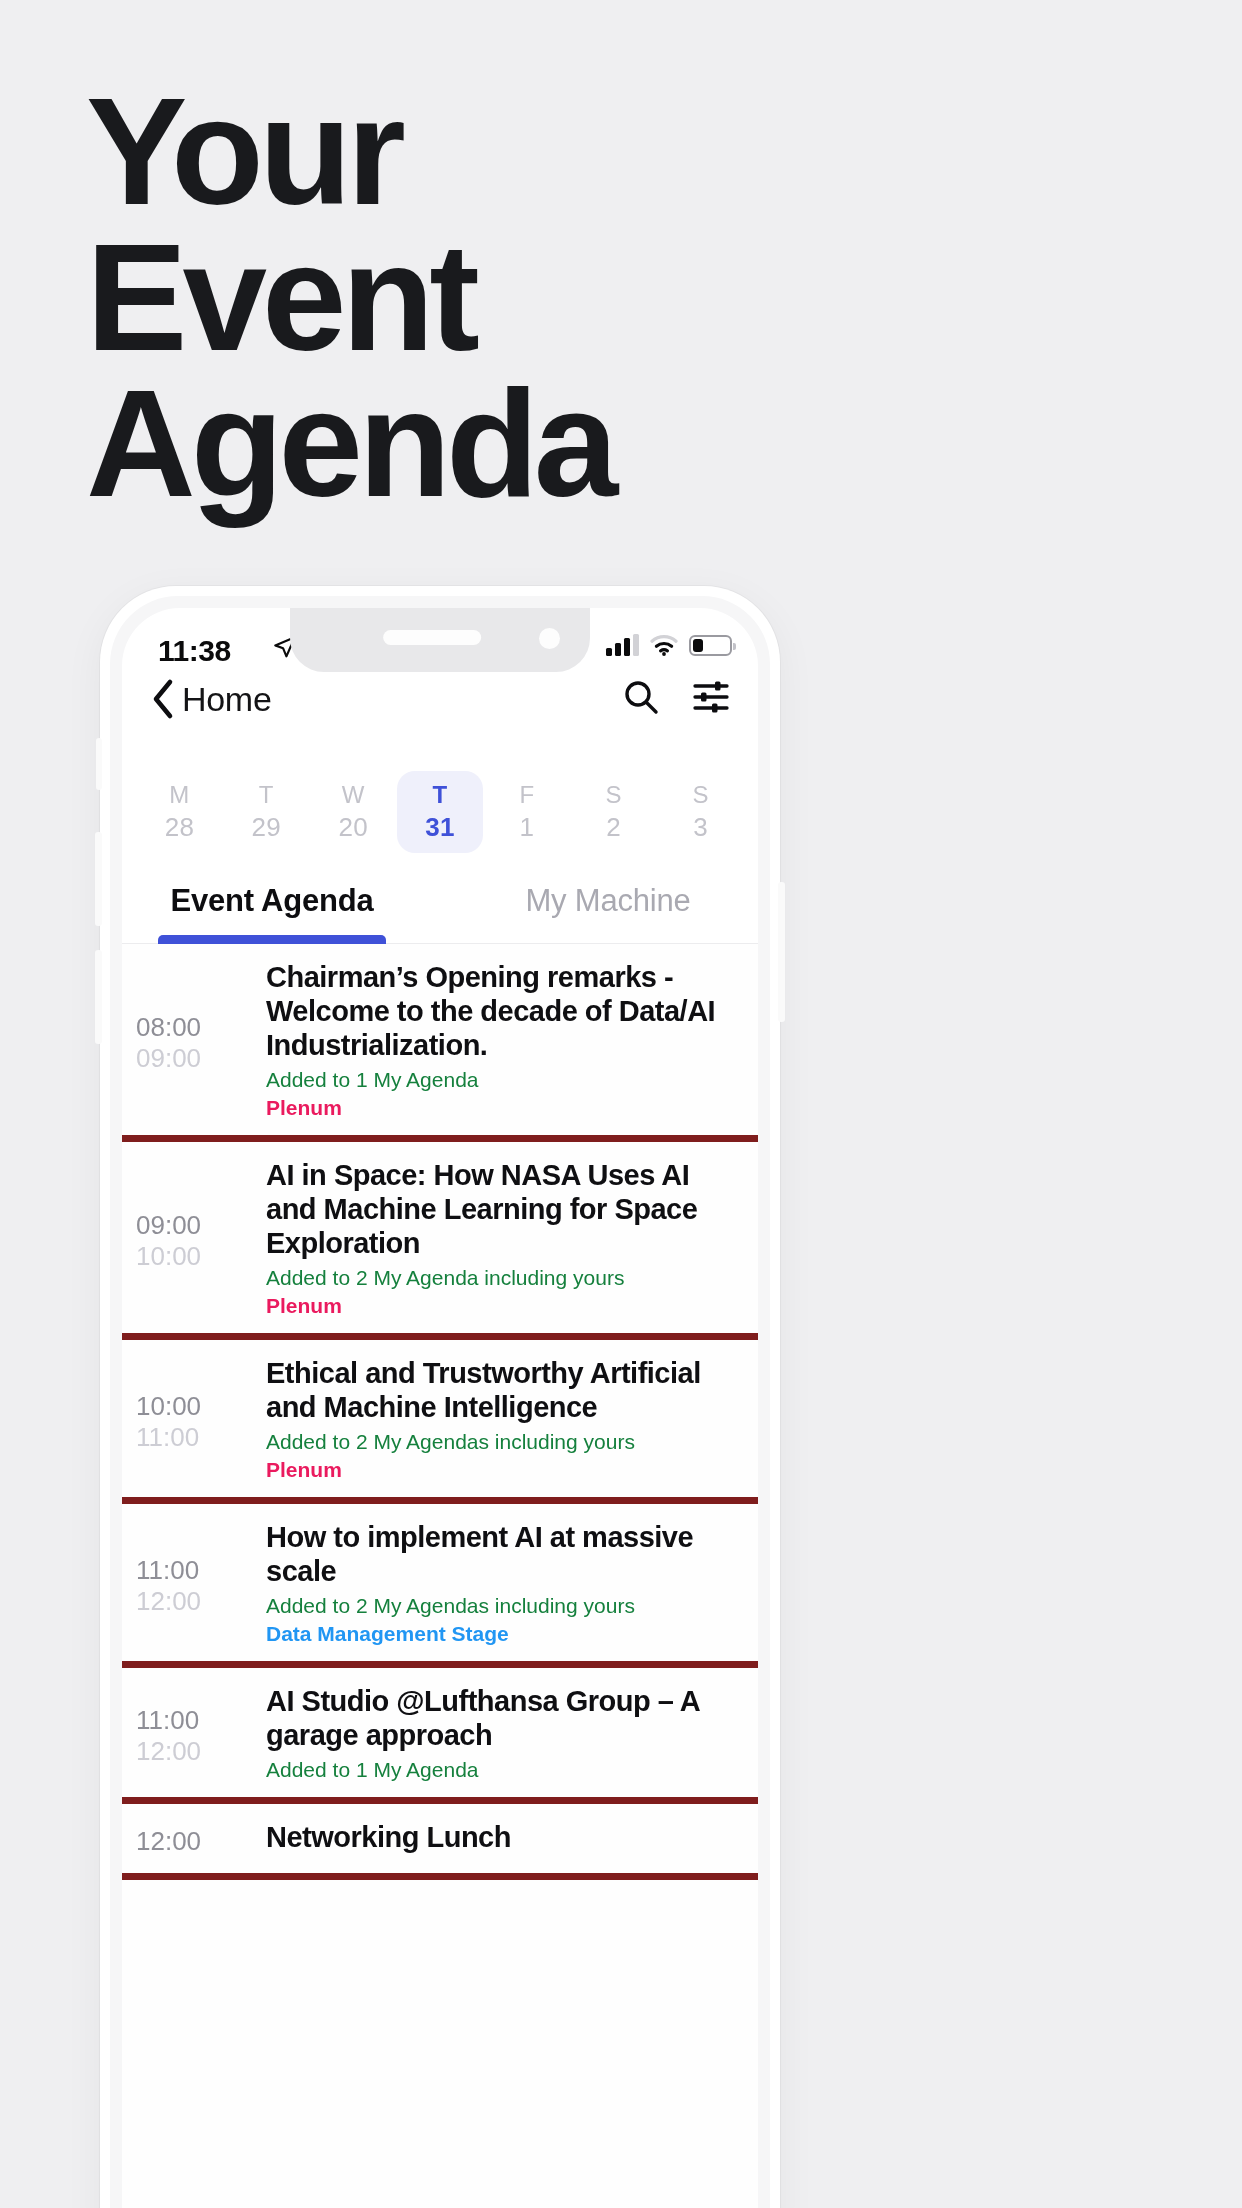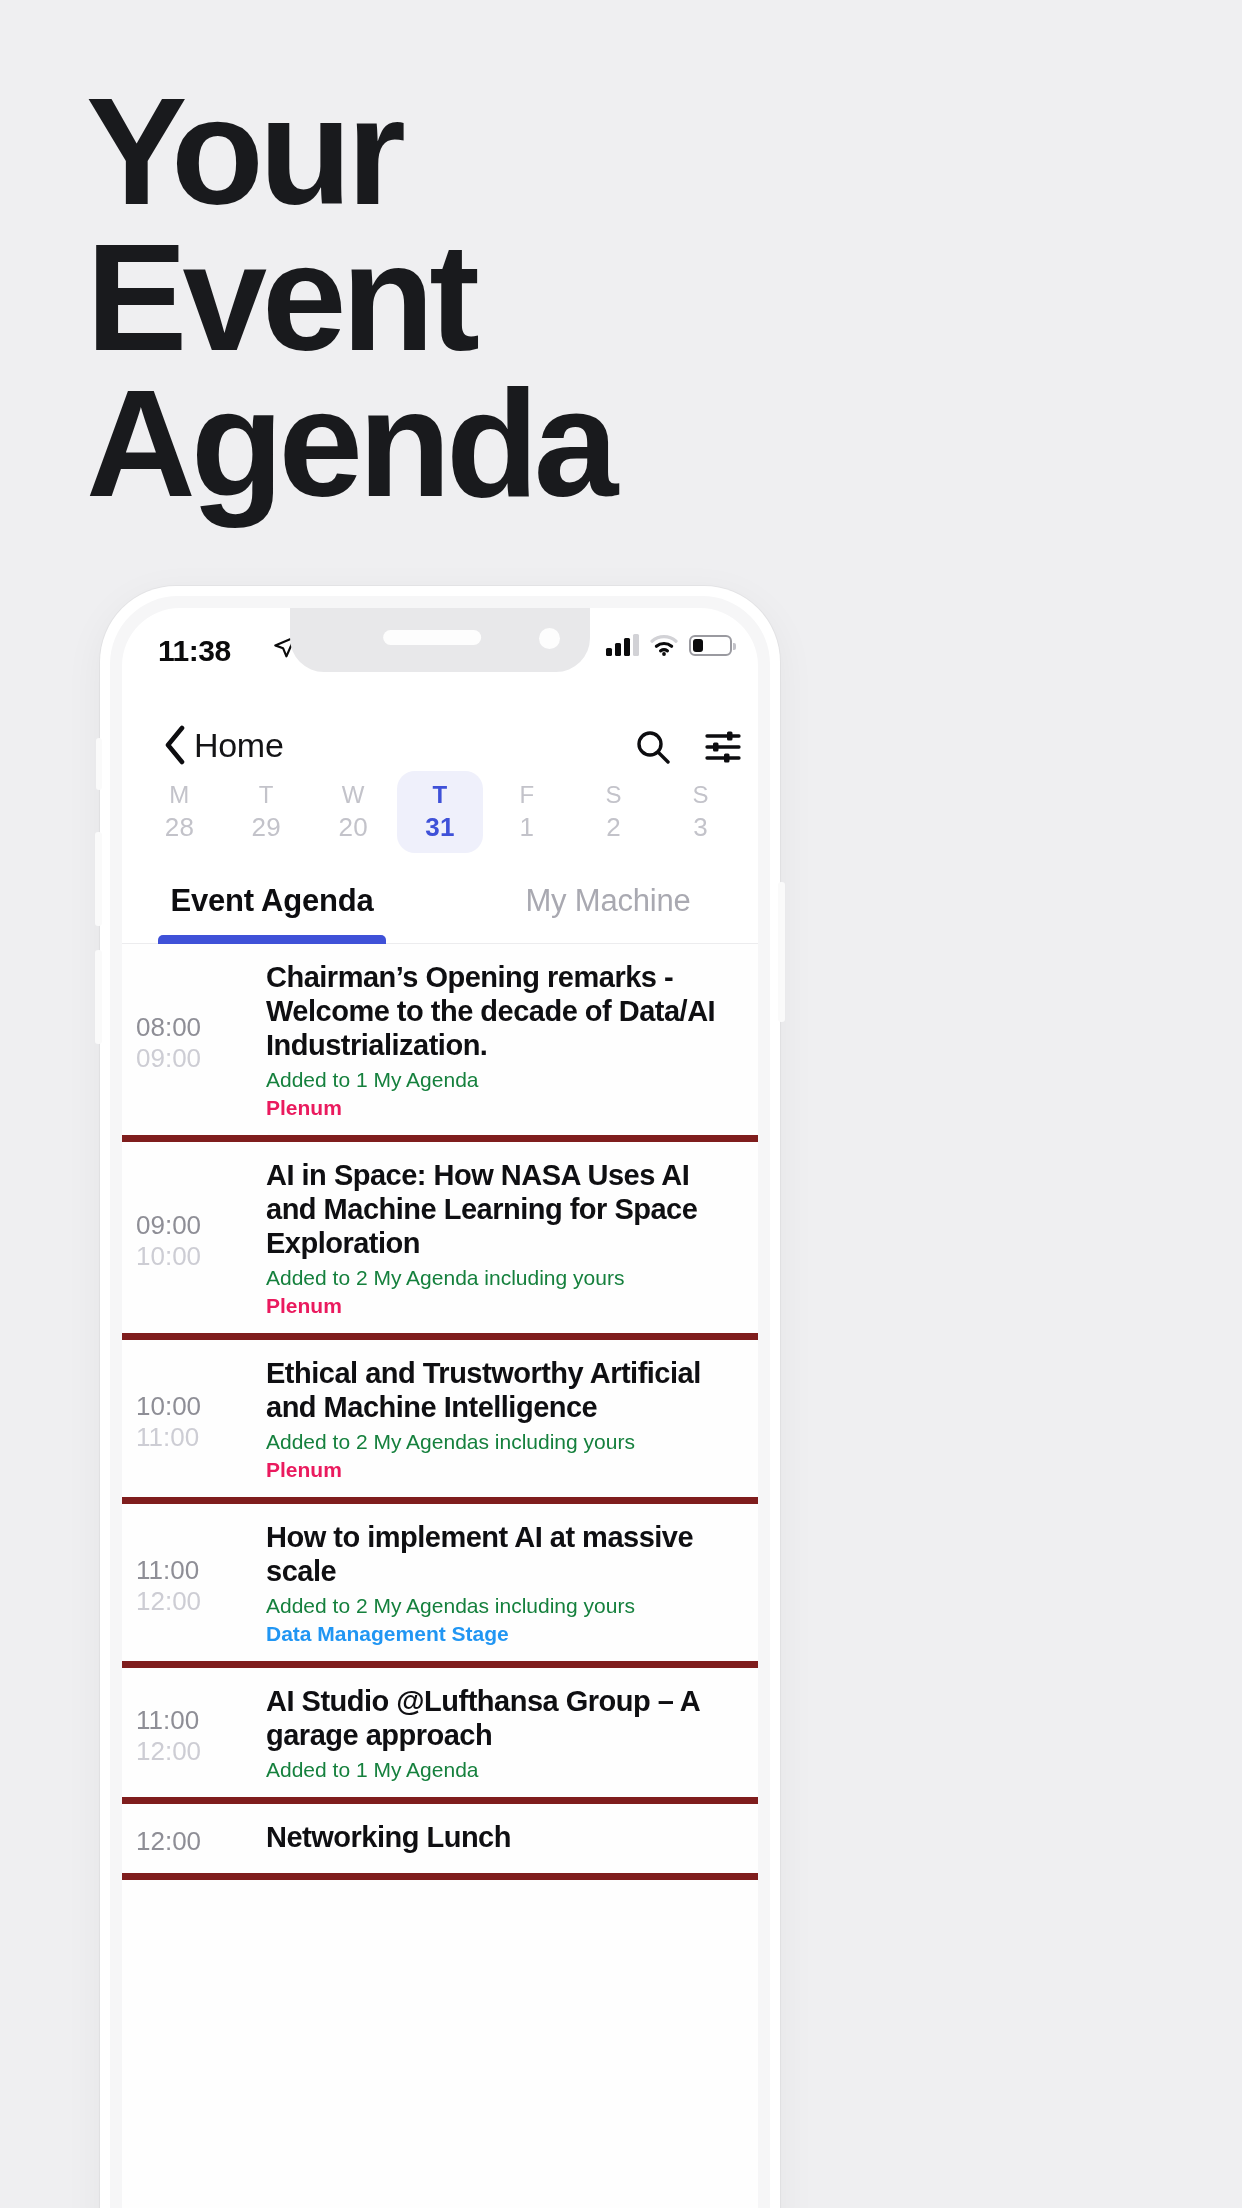--- a/index.html
+++ b/index.html
@@ -109,23 +109,23 @@
     content:""; position:absolute; right:-6px; top:6px;
     width:3px; height:7px; background:#c2c2c8; border-radius:0 2px 2px 0;
   }
   .batt .fill {
     position:absolute; left:2px; top:2px; bottom:2px;
     width:25%; background:#0b0b0c; border-radius:3px;
   }
 
   
   .navbar {
-    position:absolute; left:12px; top:70px; width:100%; height:88px;
+    position:absolute; left:0; top:70px; width:100%; height:88px;
     background:#fff;
-    display:flex; align-items:flex-end;
+    display:flex; align-items:flex-start;
     padding:0 28px;
   }
   .nav-back { display:flex; align-items:center; gap:6px; cursor:pointer; }
   .nav-back-label {
     font-size:34px; color:#141416; letter-spacing:-0.3px;
   }
   .nav-spacer { flex:1; }
   .nav-actions { display:flex; align-items:center; gap:32px; }
 
   

